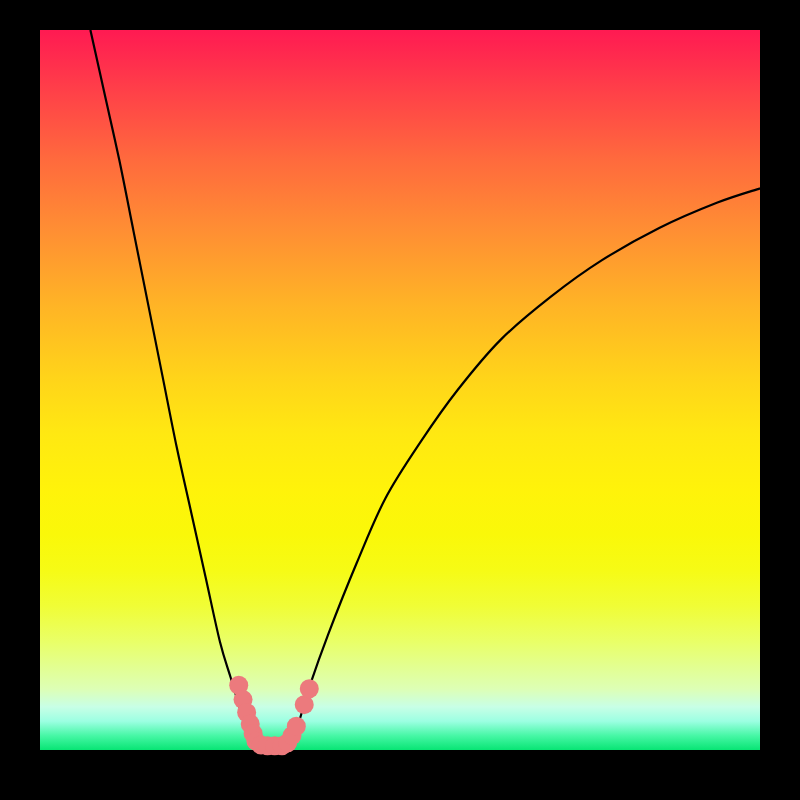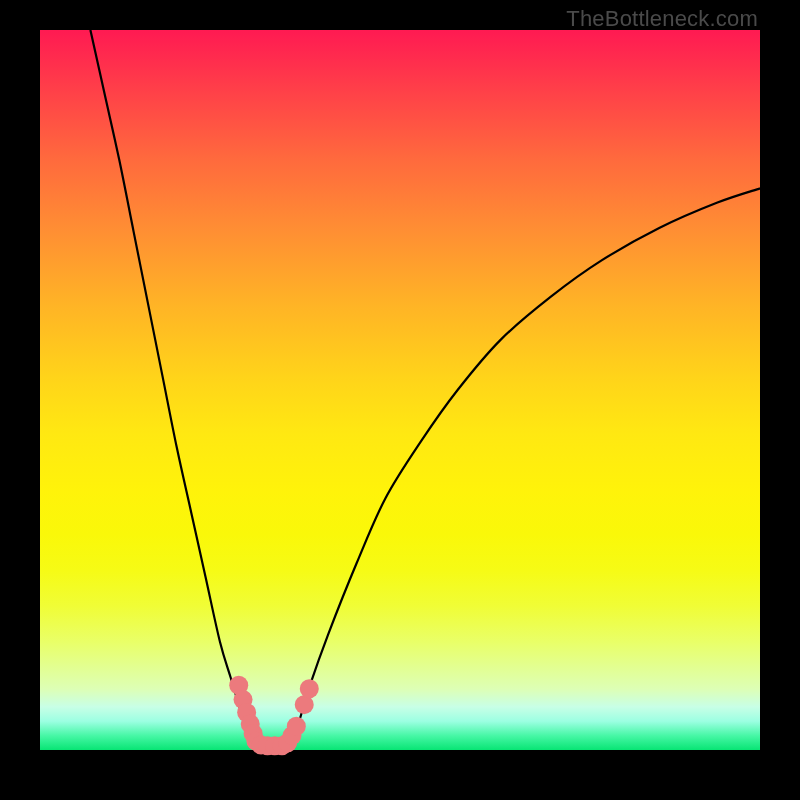--- a/index.html
+++ b/index.html
@@ -96,14 +96,13 @@
           <circle class="bead" cx="234.72" cy="715.68" r="9.5"></circle>
           <circle class="bead" cx="241.92000000000002" cy="715.68" r="9.5"></circle>
           <circle class="bead" cx="247.67999999999998" cy="712.8" r="9.5"></circle>
           <circle class="bead" cx="251.99999999999997" cy="705.6" r="9.5"></circle>
           <circle class="bead" cx="256.32000000000005" cy="696.24" r="9.5"></circle>
           <circle class="bead" cx="264.24" cy="674.64" r="9.5"></circle>
           <circle class="bead" cx="269.28" cy="658.8" r="9.5"></circle>
         </g>
     </svg>
   </div>
-  <div class="watermark">TheBottleneck.com</div>
 </div>
 
 </body></html>

